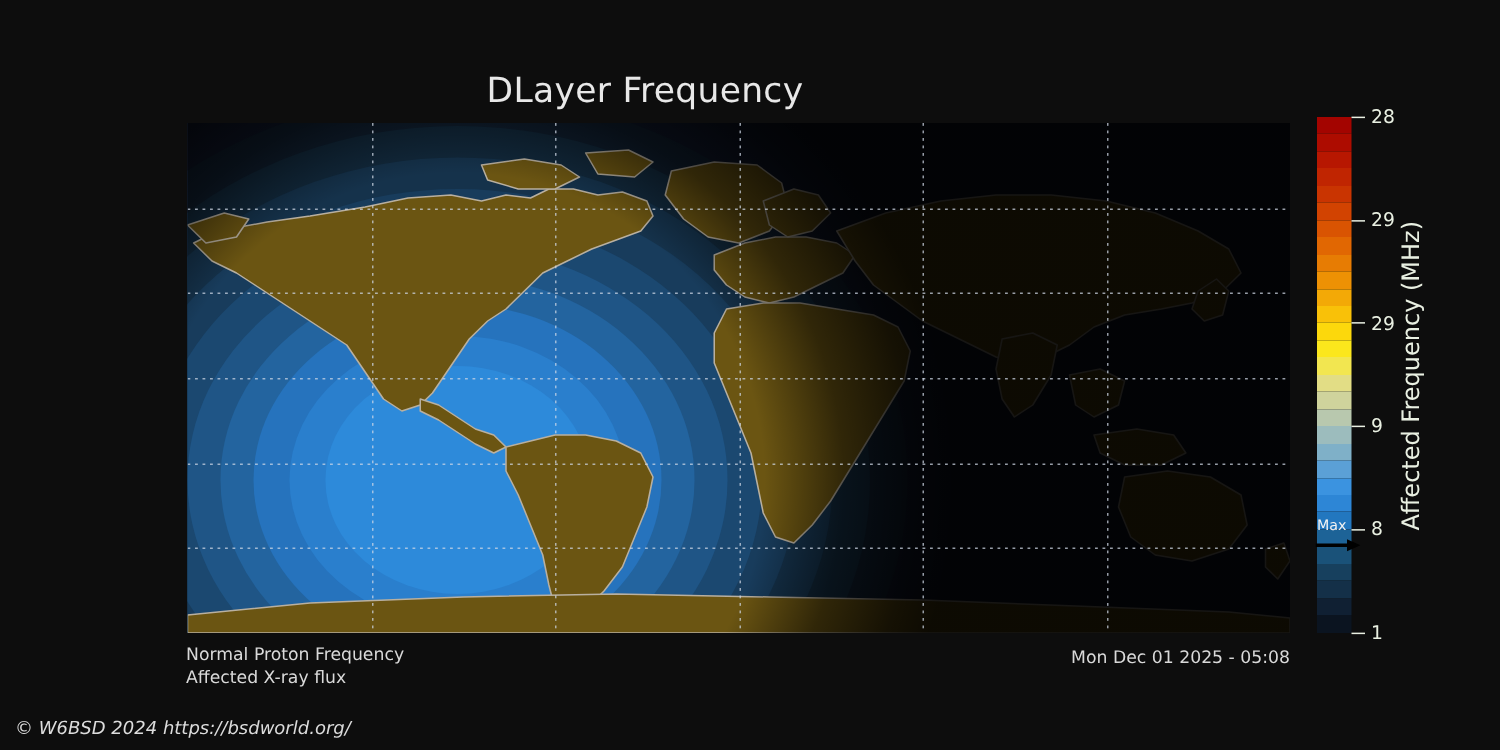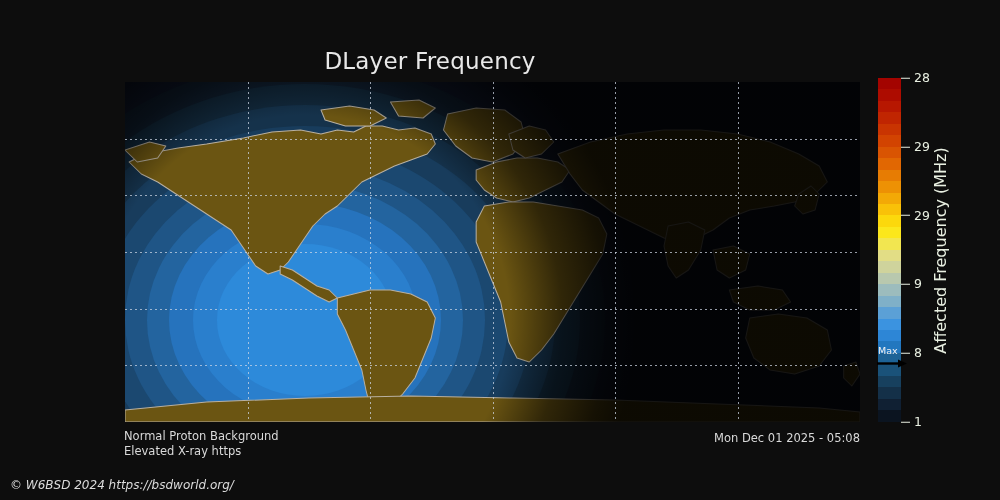--- a/index.html
+++ b/index.html
@@ -219,22 +219,22 @@
 
   <div class="maxann">
     <div class="mtxt">Max</div>
     <svg class="marrow" viewBox="0 0 30 9">
       <line x1="0" y1="4.5" x2="22" y2="4.5" stroke="#000" stroke-width="2.4"></line>
       <polygon points="21,0.5 30,4.5 21,8.5" fill="#000"></polygon>
     </svg>
   </div>
 
   <div class="cap-left">
-    <div>Normal Proton Background</div>
-    <div>Elevated X-ray https</div>
+    <div>Normal Proton Frequency</div>
+    <div>Affected X-ray flux</div>
   </div>
 
   <div class="cap-right">Mon Dec 01 2025 - 05:08</div>
 
   <div class="footer">
     <span class="cmark">©</span>
     <span>W6BSD 2024 https://bsdworld.org/</span>
   </div>
 
 </div>

